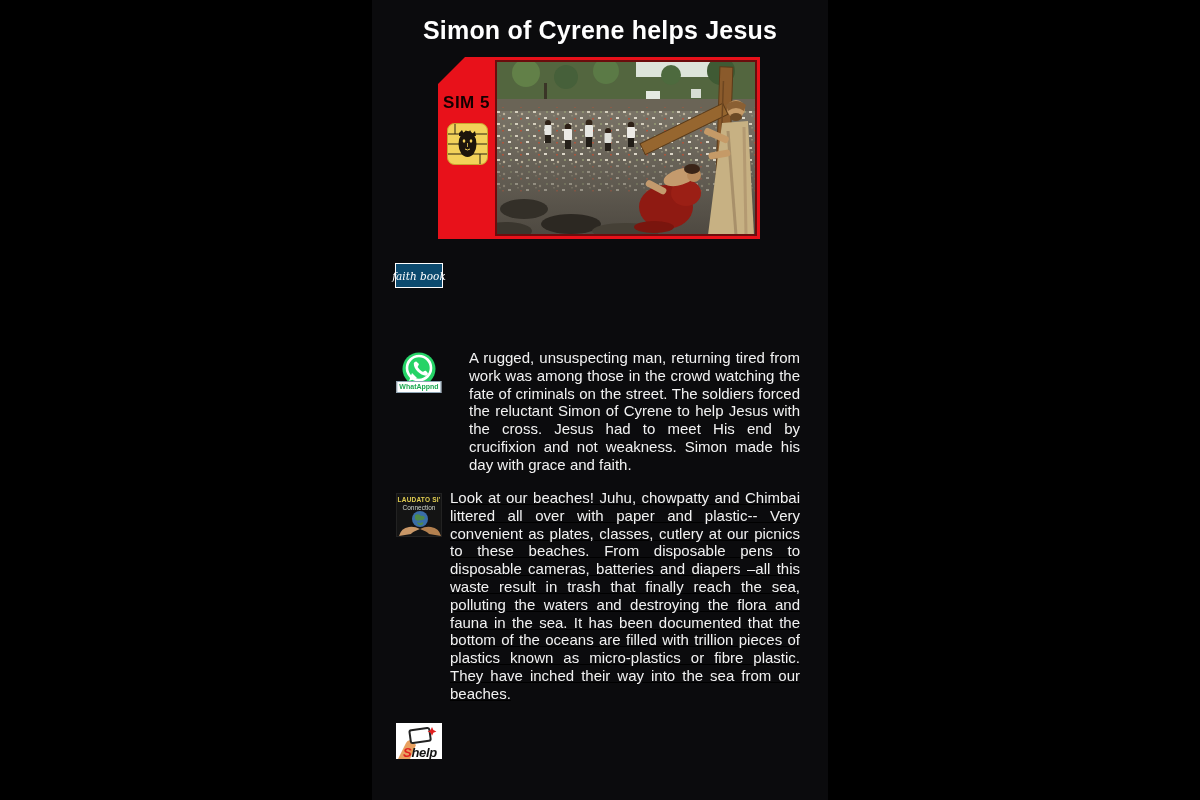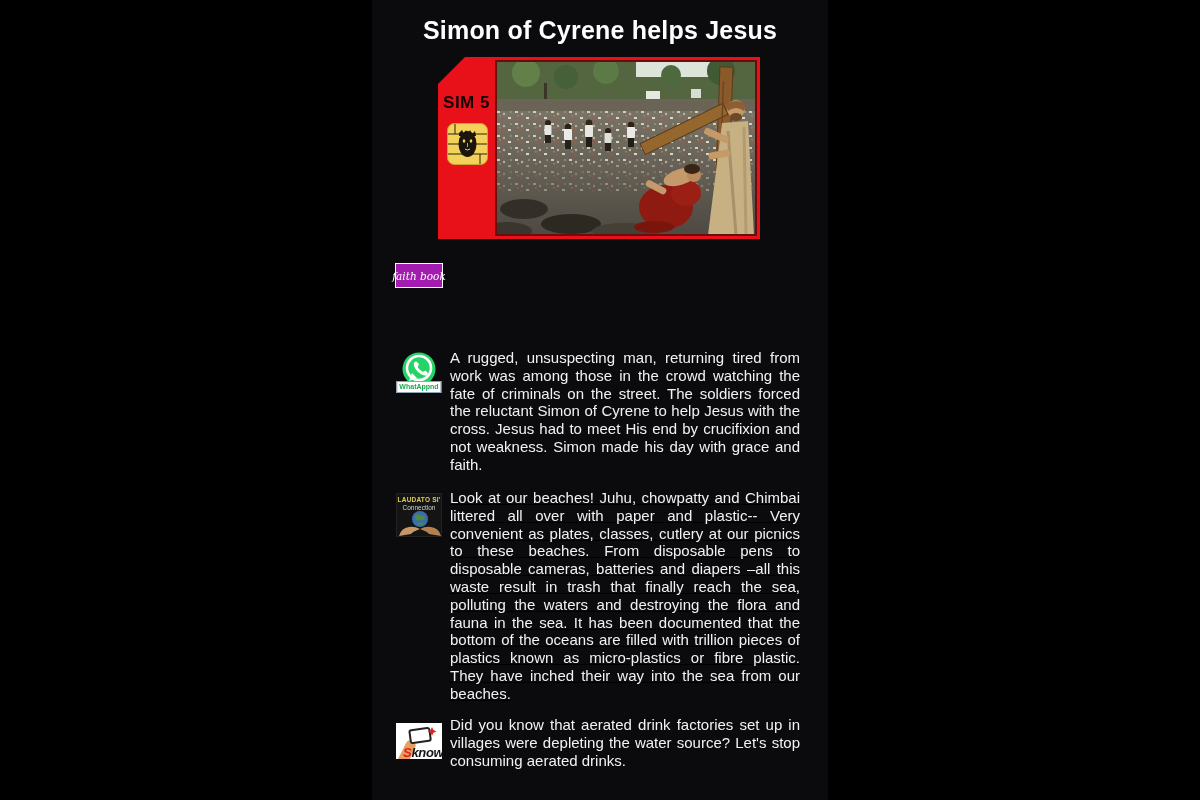--- a/index.html
+++ b/index.html
@@ -29,30 +29,30 @@
     font-weight:bold; font-size:17px; color:#150000; letter-spacing:.5px;
   }
   .chip { position:absolute; left:9px; top:66px; width:41px; height:42px; }
   .photo {
     position:absolute; left:57px; top:3px; width:262px; height:176px;
     border:1px solid #6b0d0d; box-sizing:border-box; background:#5d574c;
   }
   .photo svg { display:block; }
   
   .row { position:absolute; left:16px; width:412px; display:flex; }
-  .row1 { top:260px; } .row2 { top:349px; } .row3 { top:489px;text-decoration:underline; } .row4 { top:716px; }
+  .row1 { top:260px; } .row2 { top:349px;gap:19px; } .row3 { top:489px;text-decoration:underline; } .row4 { top:716px; }
   .icon-col { flex:0 0 62px; display:flex; justify-content:center; align-items:flex-start; }
   .text-col {
     flex:1; color:#f2f2f2; font-size:15px; line-height:17.8px;
     text-align:justify;
   }
   .ref { color:#c93c28; font-style:italic; }
   
   .fb-icon {
-    margin-top:3px; width:48px; height:25px; background:#a21caf;
+    margin-top:3px; width:48px; height:25px; background:#0c4a6e;
     border:1px solid #ffffff; box-sizing:border-box;
     display:flex; align-items:center; justify-content:center;
     color:#fff; font-family:"DejaVu Serif", serif; font-style:italic; font-size:10.5px;
     white-space:nowrap;
   }
   
   .wa-wrap { position:relative; width:50px; height:42px; margin-top:2px; }
   .wa-wrap svg { position:absolute; left:7px; top:0; }
   .wa-label {
     position:absolute; bottom:0; left:50%; transform:translateX(-50%);
@@ -250,19 +250,18 @@
   </div>
 
   <div class="row row4">
     <div class="icon-col">
       <div class="selfie-icon">
         <svg width="46" height="36" viewBox="0 0 46 36">
           <path d="M2 36 L10 20 Q12 16 16 18 L20 22 L14 36 Z" fill="#e8a05f"></path>
           <rect x="14" y="6" width="20" height="13" rx="2" fill="#ffffff" stroke="#222222" stroke-width="2" transform="rotate(-8 24 12)"></rect>
           <path d="M36 4 l1.4 3 3 1.4 -3 1.4 -1.4 3 -1.4 -3 -3 -1.4 3 -1.4 z" fill="#e02020"></path>
         </svg>
-        <div class="selfie-word"><span class="s-red">S</span><span>know</span></div>
-      </div>
-    </div>
-    <div class="text-col">Did you know that aerated drink factories set up in villages were depleting the water source? Let's stop consuming aerated drinks.</div>
+        <div class="selfie-word"><span class="s-red">S</span><span>help</span></div>
+      </div>
+    </div>
   </div>
 
 </div>
 
 </body></html>

